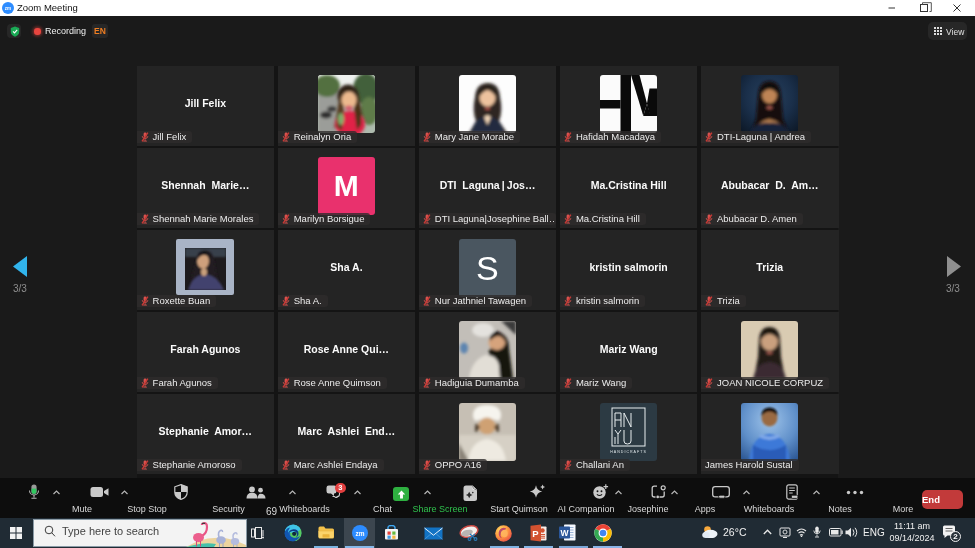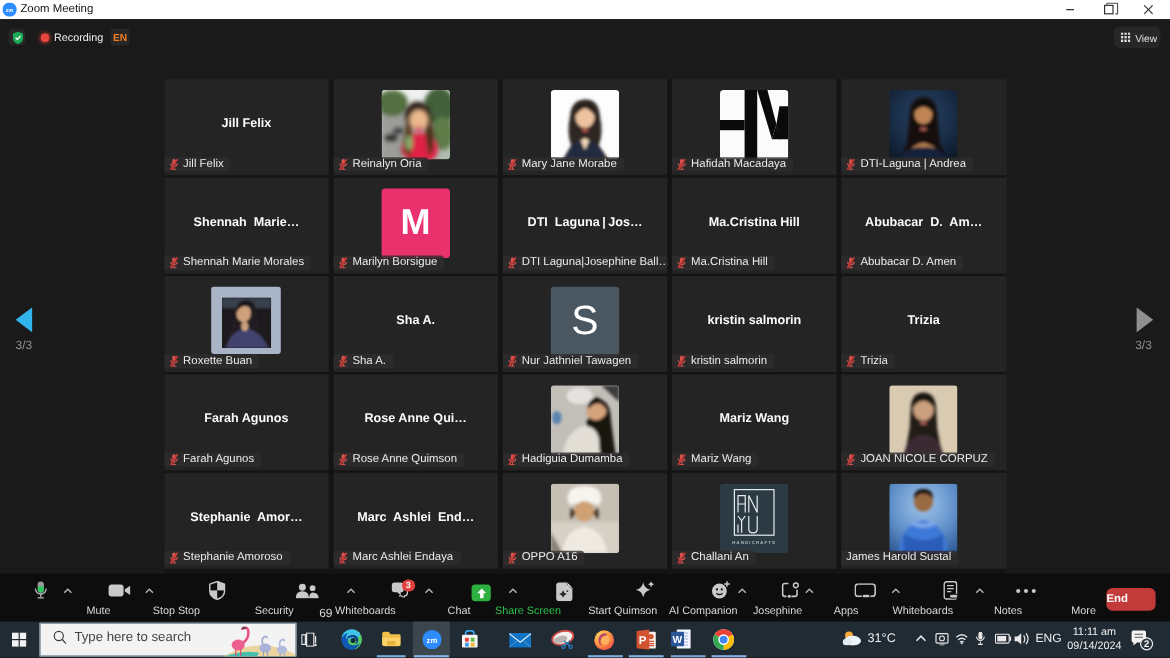--- a/index.html
+++ b/index.html
@@ -799,21 +799,21 @@
         <path d="M8.5 8.5 L8.5 16.7 A8.2 8.2 0 0 1 1.4 4.4 Z" fill="#34a853"></path>
         <path d="M8.5 8.5 m-4.2 0 a4.2 4.2 0 1 0 8.4 0 a4.2 4.2 0 1 0 -8.4 0" fill="#fff"></path>
         <circle cx="8.5" cy="8.5" r="3.1" fill="#4285f4"></circle>
       </svg>
 
 <svg class="abs" style="left:702px;top:525px" width="16" height="13" viewBox="0 0 16 13">
         <circle cx="5.5" cy="4.5" r="3.3" fill="#f8a93c"></circle>
         <ellipse cx="8.5" cy="9" rx="7" ry="4.2" fill="#eef3f8"></ellipse>
         <ellipse cx="4" cy="10" rx="3.8" ry="3" fill="#e2eaf4"></ellipse>
       </svg>
-<div class="abs" style="left:723px;top:526px;font-size:10.5px;color:#f0f0f0">31°C</div>
+<div class="abs" style="left:723px;top:526px;font-size:10.5px;color:#f0f0f0">26°C</div>
 <svg class="abs" style="left:763px;top:529px" width="9" height="6" viewBox="0 0 9 6">
         <path d="M0.8 5 L4.5 1.2 L8.2 5" fill="none" stroke="#e8e8e8" stroke-width="1.3"></path>
       </svg>
 <svg class="abs" style="left:779px;top:527px" width="12" height="11" viewBox="0 0 12 11">
         <rect x="1" y="1" width="10" height="8" rx="1" fill="none" stroke="#e8e8e8" stroke-width="1"></rect>
         <circle cx="6" cy="5" r="2" fill="none" stroke="#e8e8e8" stroke-width="0.9"></circle>
         <path d="M4 10.5 h4" stroke="#e8e8e8" stroke-width="1"></path>
       </svg>
 <svg class="abs" style="left:796px;top:527px" width="11" height="10" viewBox="0 0 11 10">
         <path d="M1 4 Q5.5 0 10 4 M2.5 6.2 Q5.5 3.6 8.5 6.2 M4 8.2 Q5.5 7 7 8.2" fill="none" stroke="#e8e8e8" stroke-width="1.1"></path>

